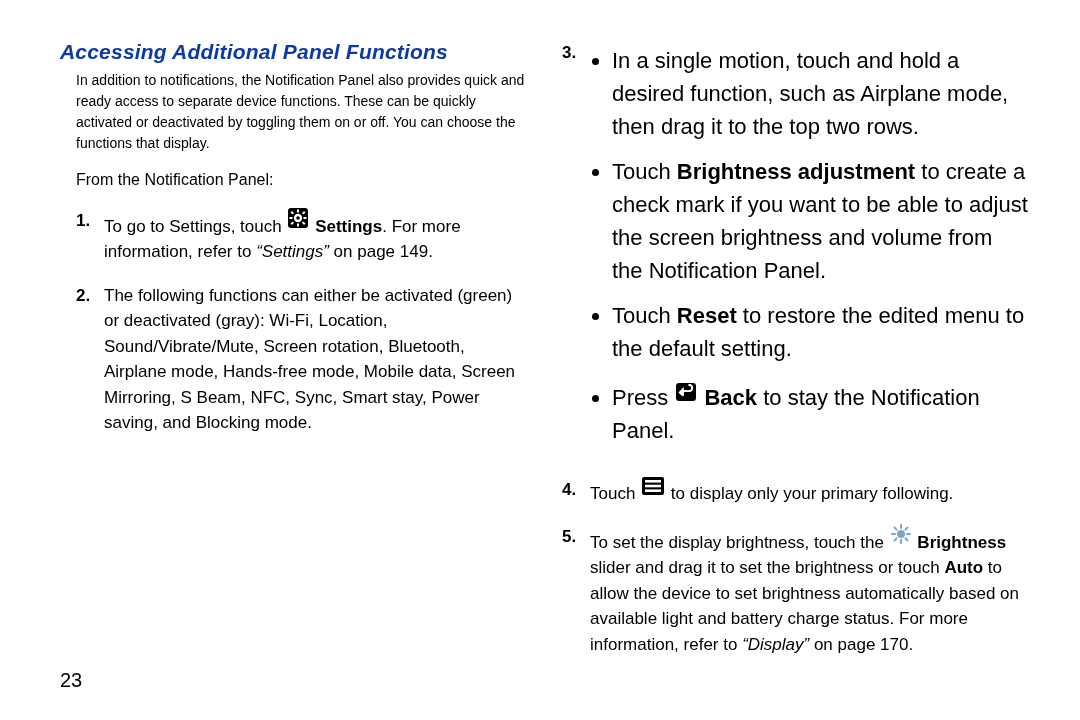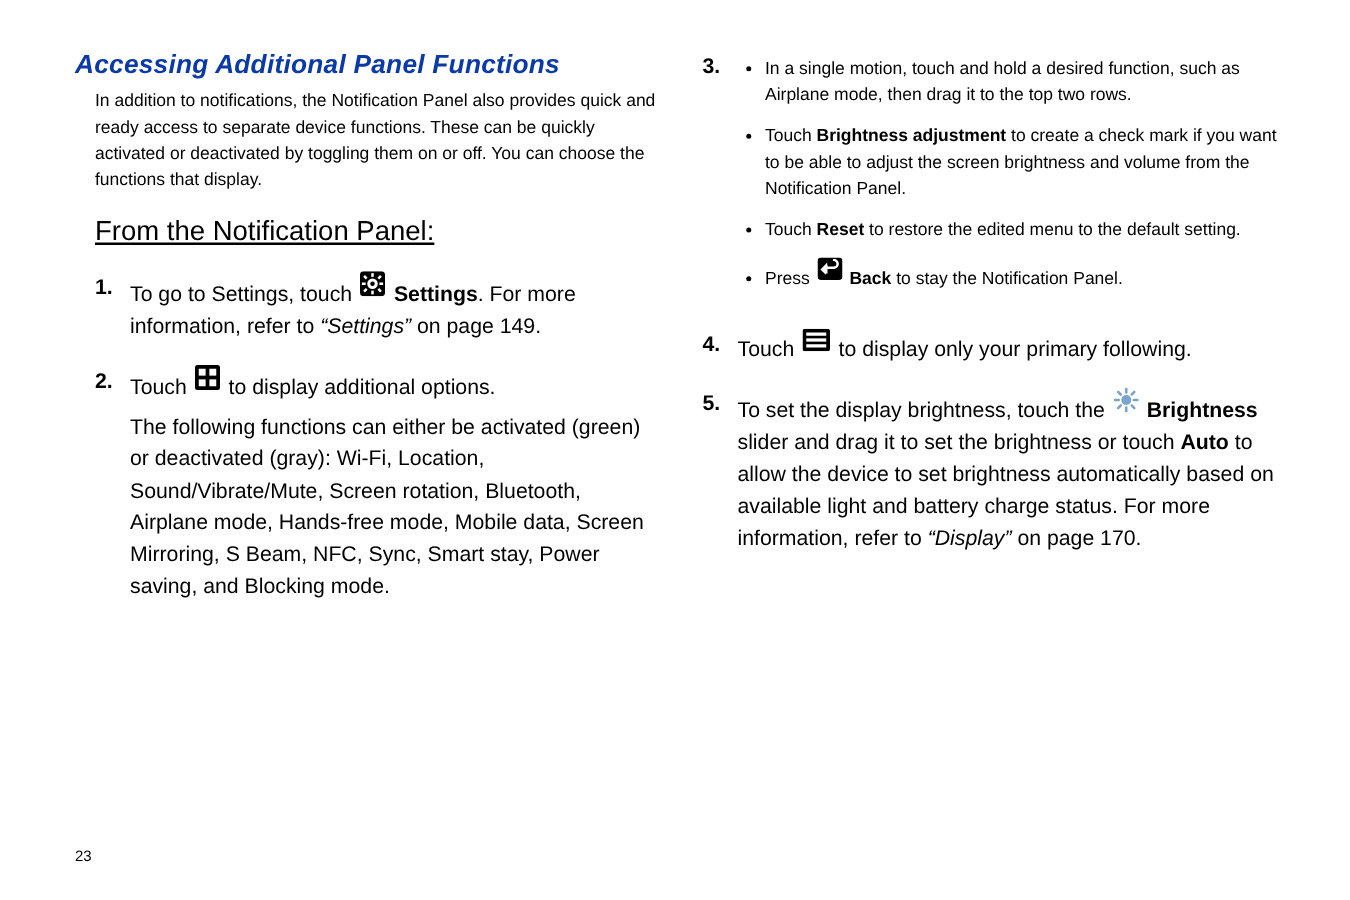--- a/index.html
+++ b/index.html
@@ -34,25 +34,24 @@
     margin: 0 0 6px 0;
     letter-spacing: 0.2px;
   }
   .intro {
     font-size: 14px;
     line-height: 1.5;
     margin: 0 0 14px 0;
     padding-left: 16px;
   }
   .sub {
-    font-size: 22px;
+    font-size: 16px;
     line-height: 1.5;
     margin: 0 0 16px 0;
     padding-left: 16px;
-    text-decoration: underline;
   }
   ol.lvl {
     font-size: 17px;
     line-height: 1.5;
     margin: 0;
     padding-left: 16px;
   }
   ol.lvl > li {
     list-style: none;
     display: flex;
@@ -74,31 +73,31 @@
   .bold { font-weight: 700; }
   .icon {
     display: inline-block;
     vertical-align: text-bottom;
     margin: 0 2px;
   }
   ul.bullets {
     list-style: disc;
     padding-left: 22px;
     margin: 4px 0 0 0;
-    font-size: 14px;
+    font-size: 22px;
     line-height: 1.5;
   }
   ul.bullets li {
     margin-bottom: 12px;
   }
   .pageno {
     position: absolute;
     bottom: 28px;
     left: 60px;
-    font-size: 12px;
+    font-size: 20px;
   }
   .rel {
     position: relative;
     width: 100%;
     height: 100%;
   }
 </style>
 </head>
 <body>
 
@@ -134,33 +133,20 @@
                 </svg>
               </span>
               <span class="bold">Settings</span><span>. For more information, refer to </span><span class="italic-ref">“Settings”</span><span> on page 149.</span>
             </p>
           </div>
         </li>
 
         <li>
           <span class="num">2.</span>
           <div class="body">
-            <p>
-              <span>Touch </span>
-              <span class="icon">
-                <svg width="20" height="20" viewBox="0 0 20 20">
-                  <rect x="0" y="0" width="20" height="20" rx="2" fill="#000"></rect>
-                  <rect x="3" y="3" width="5.5" height="5.5" fill="#fff"></rect>
-                  <rect x="11.5" y="3" width="5.5" height="5.5" fill="#fff"></rect>
-                  <rect x="3" y="11.5" width="5.5" height="5.5" fill="#fff"></rect>
-                  <rect x="11.5" y="11.5" width="5.5" height="5.5" fill="#fff"></rect>
-                </svg>
-              </span>
-              <span> to display additional options.</span>
-            </p>
             <p>The following functions can either be activated (green) or deactivated (gray): Wi-Fi, Location, Sound/Vibrate/Mute, Screen rotation, Bluetooth, Airplane mode, Hands-free mode, Mobile data, Screen Mirroring, S Beam, NFC, Sync, Smart stay, Power saving, and Blocking mode.</p>
           </div>
         </li>
       </ol>
     </div>
 
     <div class="col">
       <ol class="lvl" style="padding-left:0;">
         <li>
           <span class="num">3.</span>

